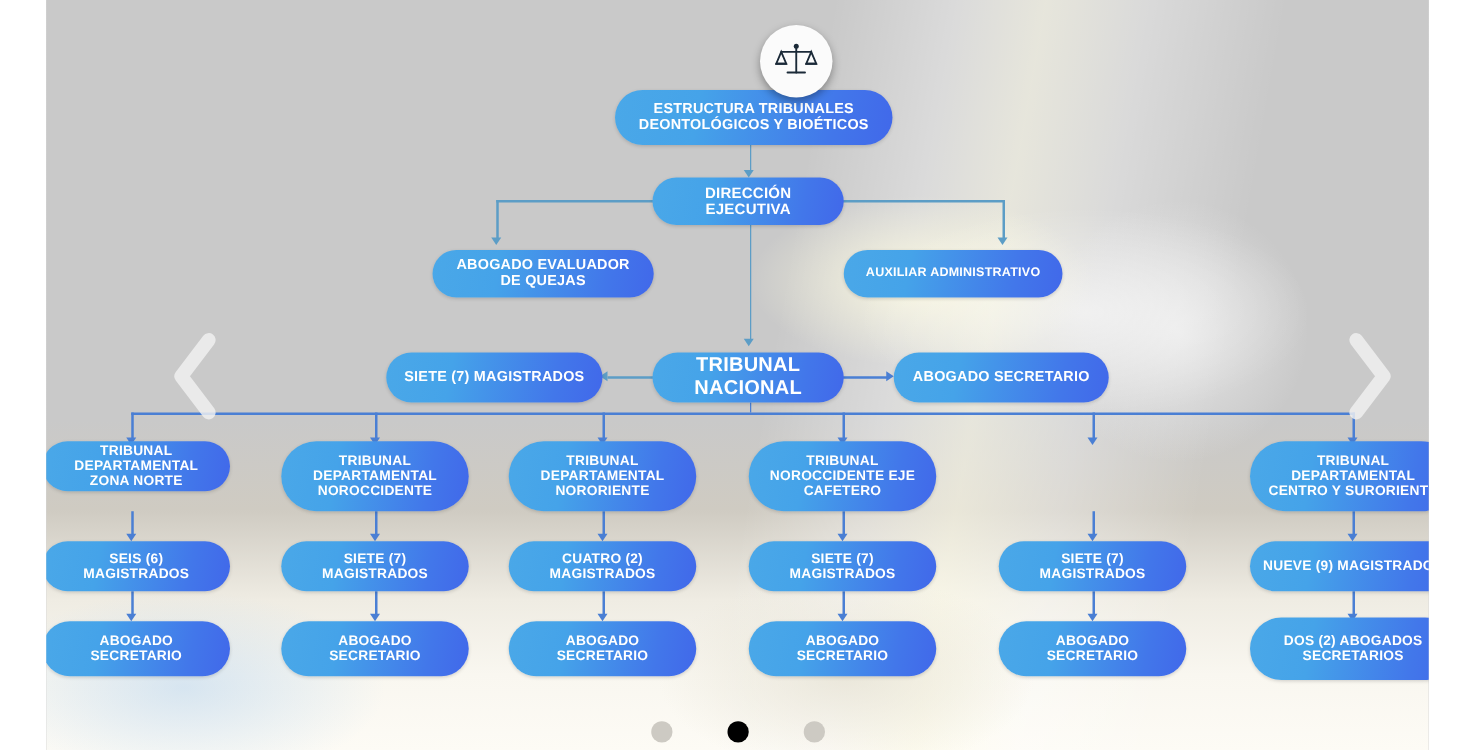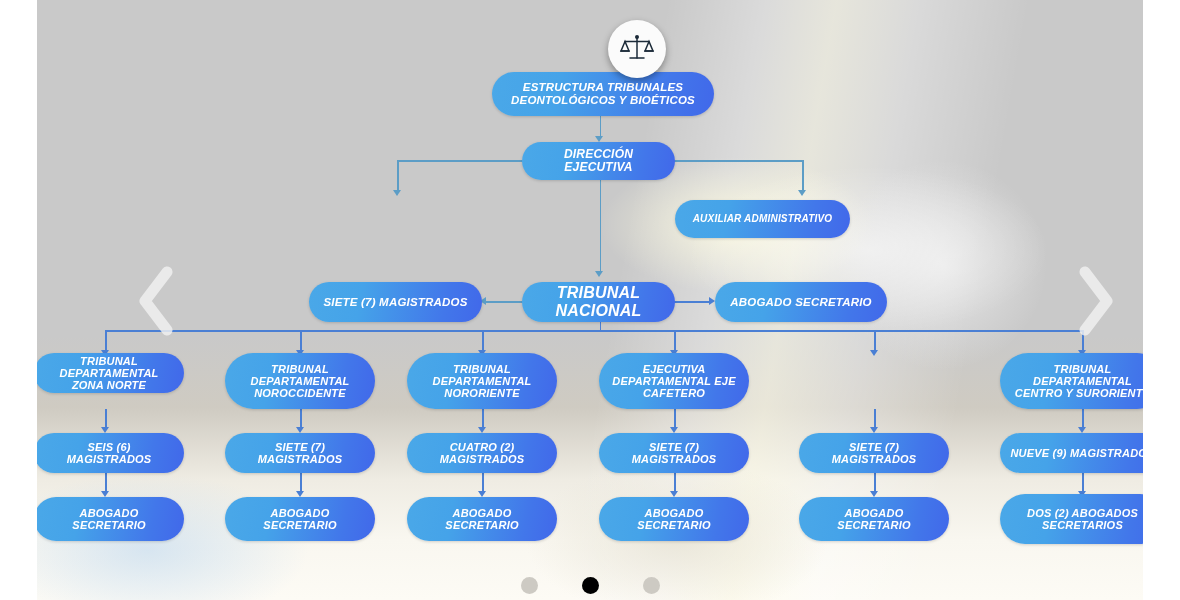--- a/index.html
+++ b/index.html
@@ -61,21 +61,20 @@
     text-align: center;
     border-radius: 999px;
     color: #ffffff;
     font-weight: bold;
     letter-spacing: 0.2px;
     line-height: 1.12;
     background: linear-gradient(100deg, #4aa8e8 0%, #45a3e9 30%, #4277ea 78%, #4168ea 100%);
     box-shadow: 0 1px 3px rgba(0,0,0,0.16);
     padding: 0 10px;
     z-index: 4;
-    font-style: italic;
   }
   .node span { display: block; width: 100%; }
 
   
   .ln {
     position: absolute;
     background: #5c9dc6;
     z-index: 1;
   }
   .ln.v { width: 1.6px; }
@@ -184,20 +183,23 @@
     <div class="ln v" style="left:360px; top:160px; height:32px;"></div>
     <div class="arrow-down" style="left:356px; top:190px;"></div>
 
     <div class="ln h" style="left:636px; top:160px; width:130px;"></div>
     <div class="ln v" style="left:765px; top:160px; height:32px;"></div>
     <div class="arrow-down" style="left:760.5px; top:190px;"></div>
 
     <div class="ln v" style="left:562.5px; top:180px; height:93px;"></div>
     <div class="arrow-down" style="left:558px; top:271px;"></div>
 
+    <div class="node" style="left:309px; top:200px; width:177px; height:38px; font-size:11.5px;">
+      <span>ABOGADO EVALUADOR DE QUEJAS</span>
+    </div>
 
     <div class="node" style="left:638px; top:200px; width:175px; height:38px; font-size:10px;justify-content:center;">
       <span>AUXILIAR ADMINISTRATIVO</span>
     </div>
 
     <div class="node" style="left:485px; top:282px; width:153px; height:40px; font-size:16px;">
       <span>TRIBUNAL NACIONAL</span>
     </div>
 
     <div class="ln h" style="left:449px; top:301px; width:38px;"></div>
@@ -271,21 +273,21 @@
     <div class="node" style="left:370px; top:433px; width:150px; height:40px; font-size:11px;">
       <span>CUATRO (2) MAGISTRADOS</span>
     </div>
     <div class="ln v blue" style="left:445px; top:473px; height:20px;"></div>
     <div class="arrow-down blue" style="left:441px; top:491px;"></div>
     <div class="node" style="left:370px; top:497px; width:150px; height:44px; font-size:11px;">
       <span>ABOGADO SECRETARIO</span>
     </div>
 
     <div class="node" style="left:562px; top:353px; width:150px; height:56px; font-size:11px;">
-      <span>EJECUTIVA DEPARTAMENTAL EJE CAFETERO</span>
+      <span>TRIBUNAL NOROCCIDENTE EJE CAFETERO</span>
     </div>
     <div class="ln v blue" style="left:637px; top:409px; height:20px;"></div>
     <div class="arrow-down blue" style="left:633px; top:427px;"></div>
     <div class="node" style="left:562px; top:433px; width:150px; height:40px; font-size:11px;">
       <span>SIETE (7) MAGISTRADOS</span>
     </div>
     <div class="ln v blue" style="left:637px; top:473px; height:20px;"></div>
     <div class="arrow-down blue" style="left:633px; top:491px;"></div>
     <div class="node" style="left:562px; top:497px; width:150px; height:44px; font-size:11px;">
       <span>ABOGADO SECRETARIO</span>

